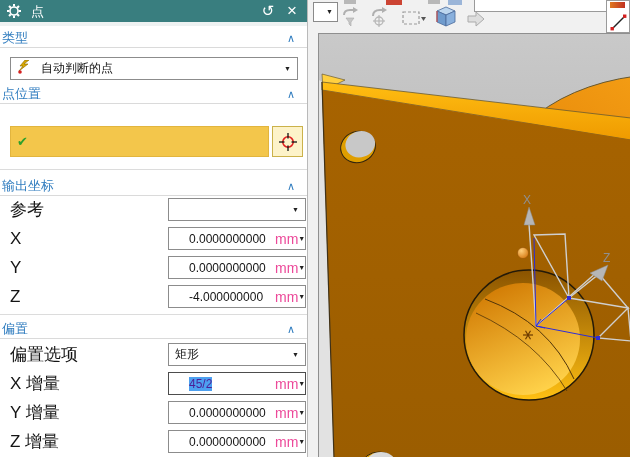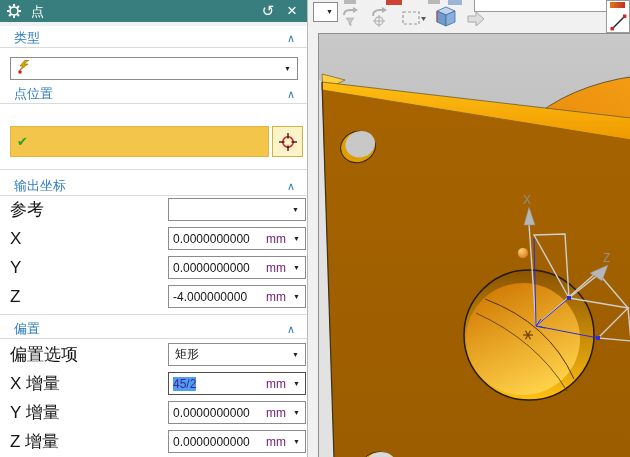--- a/index.html
+++ b/index.html
@@ -10,38 +10,38 @@
   
   .dialog{position:absolute;left:0;top:0;width:308px;height:457px;background:#ffffff;border-right:1px solid #b9b9b9}
   .titlebar{position:absolute;left:0;top:0;width:100%;height:22px;background:#397e7f;color:#fff;display:flex;align-items:center}
   .titlebar .gear{position:absolute;left:7px;top:4px}
   .title-text{position:absolute;left:31px;top:3px;font-size:13px;color:#fff}
   .tb-btn{position:absolute;top:0;width:22px;height:22px;color:#fff;font-size:15px;text-align:center;line-height:21px;cursor:default}
   .tb-reset{right:28px}
   .tb-close{right:4px;font-size:17px}
   .strip-under-title{position:absolute;left:0;top:22px;width:100%;height:4px;background:#eef2f2}
 
-  .sec-head{position:absolute;left:0;width:100%;height:20px;line-height:20px;padding-left:14px;color:#2f7cbf;font-size:13px;border-bottom:1px solid #dadada;background:#fff}
+  .sec-head{position:absolute;left:0;width:100%;height:20px;line-height:20px;padding-left:2px;color:#2f7cbf;font-size:13px;border-bottom:1px solid #dadada;background:#fff}
   .sec-head .chev{position:absolute;right:12px;top:0;font-size:11px;color:#2f7cbf}
   .divider{position:absolute;left:0;width:100%;height:1px;background:#dcdcdc}
 
   .combo,.valbox{position:absolute;height:23px;border:1px solid #8c8c8c;background:#fff;display:flex;align-items:center;font-size:12px;color:#141414}
   .combo .ctext{padding-left:6px;white-space:nowrap;overflow:hidden}
   .dd{margin-left:auto;padding-right:6px;font-size:7px;color:#222;line-height:23px}
   .type-combo{left:10px;top:57px;width:288px}
   .type-combo .bolt{margin:0 5px 0 6px}
 
   .sel-row{position:absolute;left:10px;top:126px;width:259px;height:31px;background:#f3c64b;border:1px solid #e2b53e;display:flex;align-items:center;font-size:12.5px;color:#2a1c00}
   .sel-row .chk{color:#2ca02c;font-size:13px;margin:0 7px 0 6px}
   .pick-btn{position:absolute;left:272px;top:126px;width:31px;height:31px;background:#fdf3c9;border:1px solid #cbb24a;display:flex;align-items:center;justify-content:center}
 
   .frow-label{position:absolute;left:10px;font-size:17px;color:#141414;height:23px;line-height:23px}
   .ctrl{left:168px;width:138px}
-  .vwrap{width:78px;margin-left:4px;overflow:hidden;white-space:nowrap;flex:none}
-  .unit{font-size:12px;color:#701a75;margin-left:15px}
+  .vwrap{width:78px;margin-left:20px;overflow:hidden;white-space:nowrap;flex:none}
+  .unit{font-size:14px;color:#ec4899;margin-left:8px}
   .valbox .dd{padding-right:5px}
   .focusbox{border-color:#4d4d4d}
   .sel{background:#4da0f0;color:#4c1d95}
 
   
   .topstrip{position:absolute;left:308px;top:0;width:322px;height:33px;background:#f1f1f1;overflow:hidden}
   .combo-stub{position:absolute;left:5px;top:2px;width:25px;height:20px;background:#fff;border:1px solid #8a8a8a;font-size:7px;color:#222;text-align:right;line-height:18px;padding-right:4px}
   .frag{position:absolute;top:0}
   .ticon{position:absolute}
   .readout{position:absolute;left:166px;top:-8px;width:138px;height:20px;background:#fff;border:1px solid #9a9a9a;z-index:3}
@@ -85,20 +85,21 @@
       <span>类型</span>
       <span class="chev">∧</span>
     </div>
     <div class="combo type-combo">
       <span class="bolt">
         <svg width="13" height="14" viewBox="0 0 13 14">
           <polygon points="8,0 3,6 6,6 2,11 11,4 7,4 12,0" fill="#d9a800" stroke="#8a6a00" stroke-width="0.6"></polygon>
           <circle cx="3" cy="12" r="1.8" fill="#d42020"></circle>
         </svg>
       </span>
+      <span class="ctext">自动判断的点</span>
       <span class="dd">▼</span>
     </div>
 
     <div class="divider" style="top:92px"></div>
     <div class="sec-head" style="top:84px">
       <span>点位置</span>
       <span class="chev">∧</span>
     </div>
     <div class="sel-row">
       <span class="chk">✔</span>

